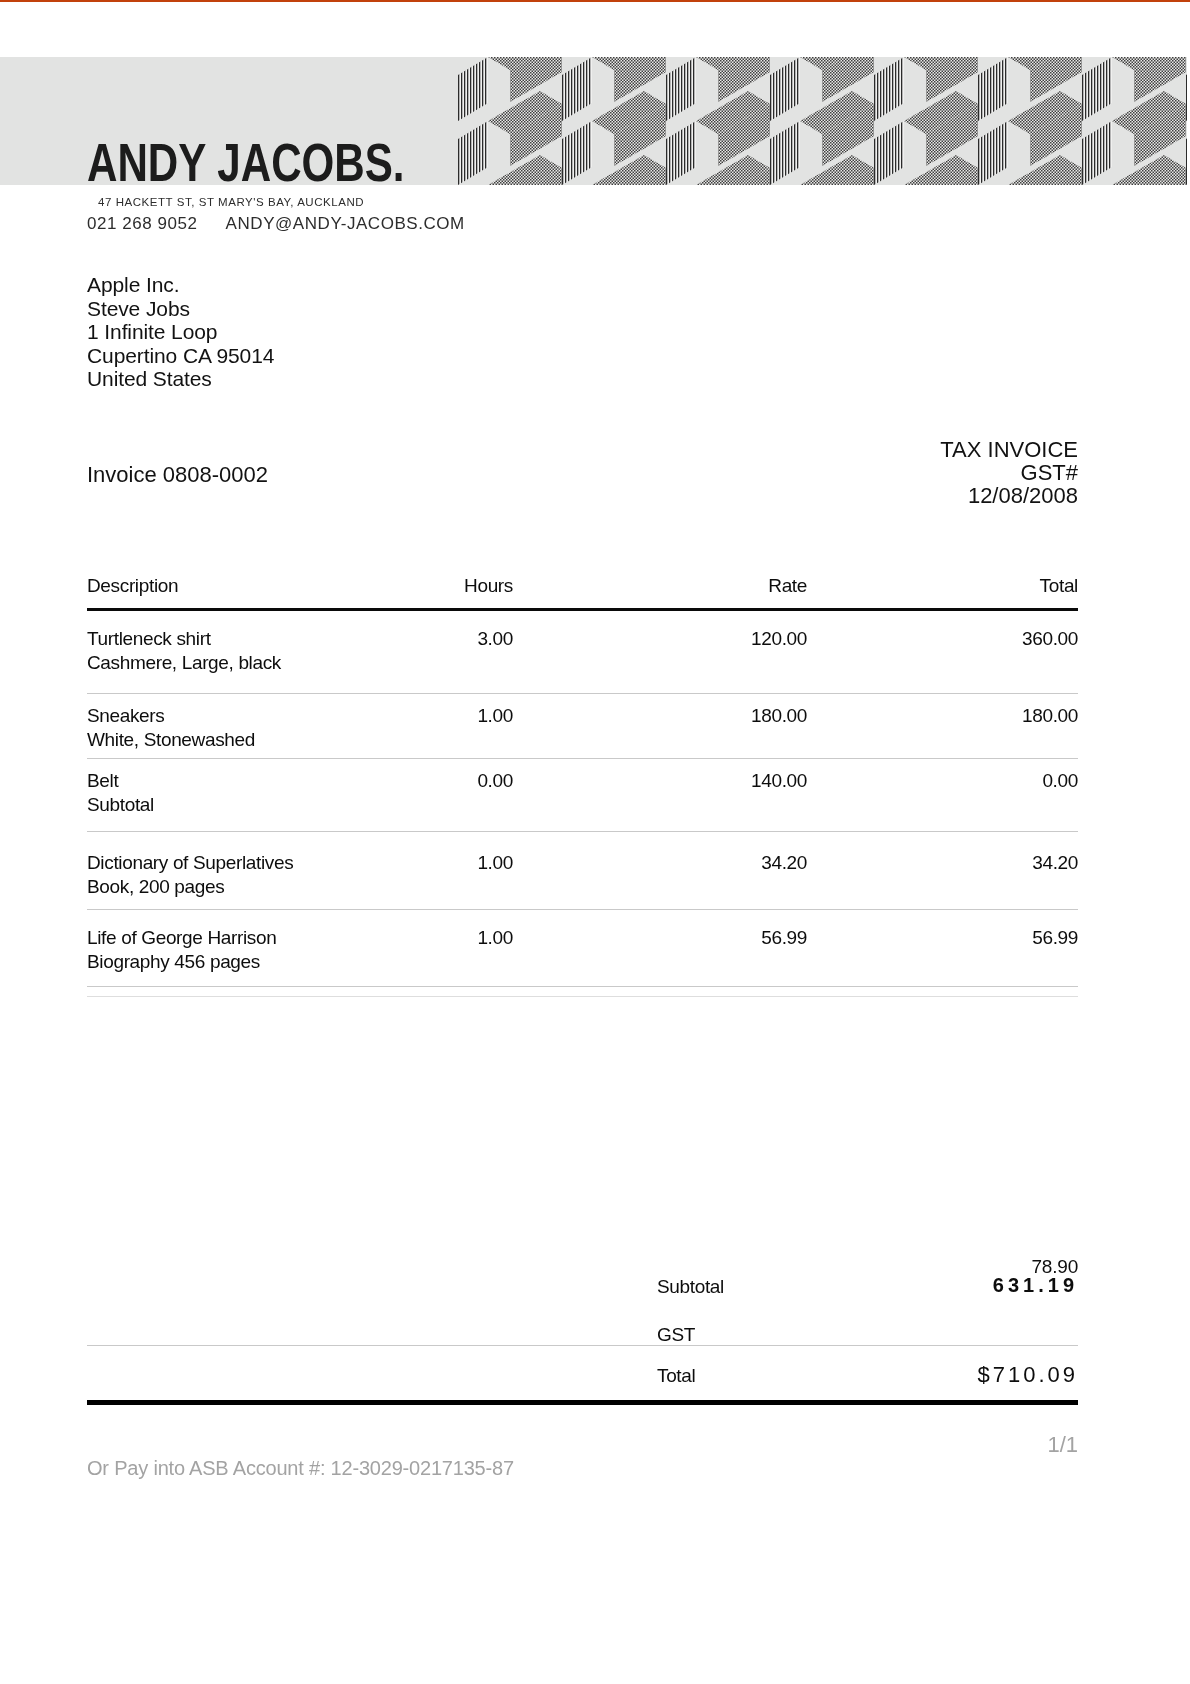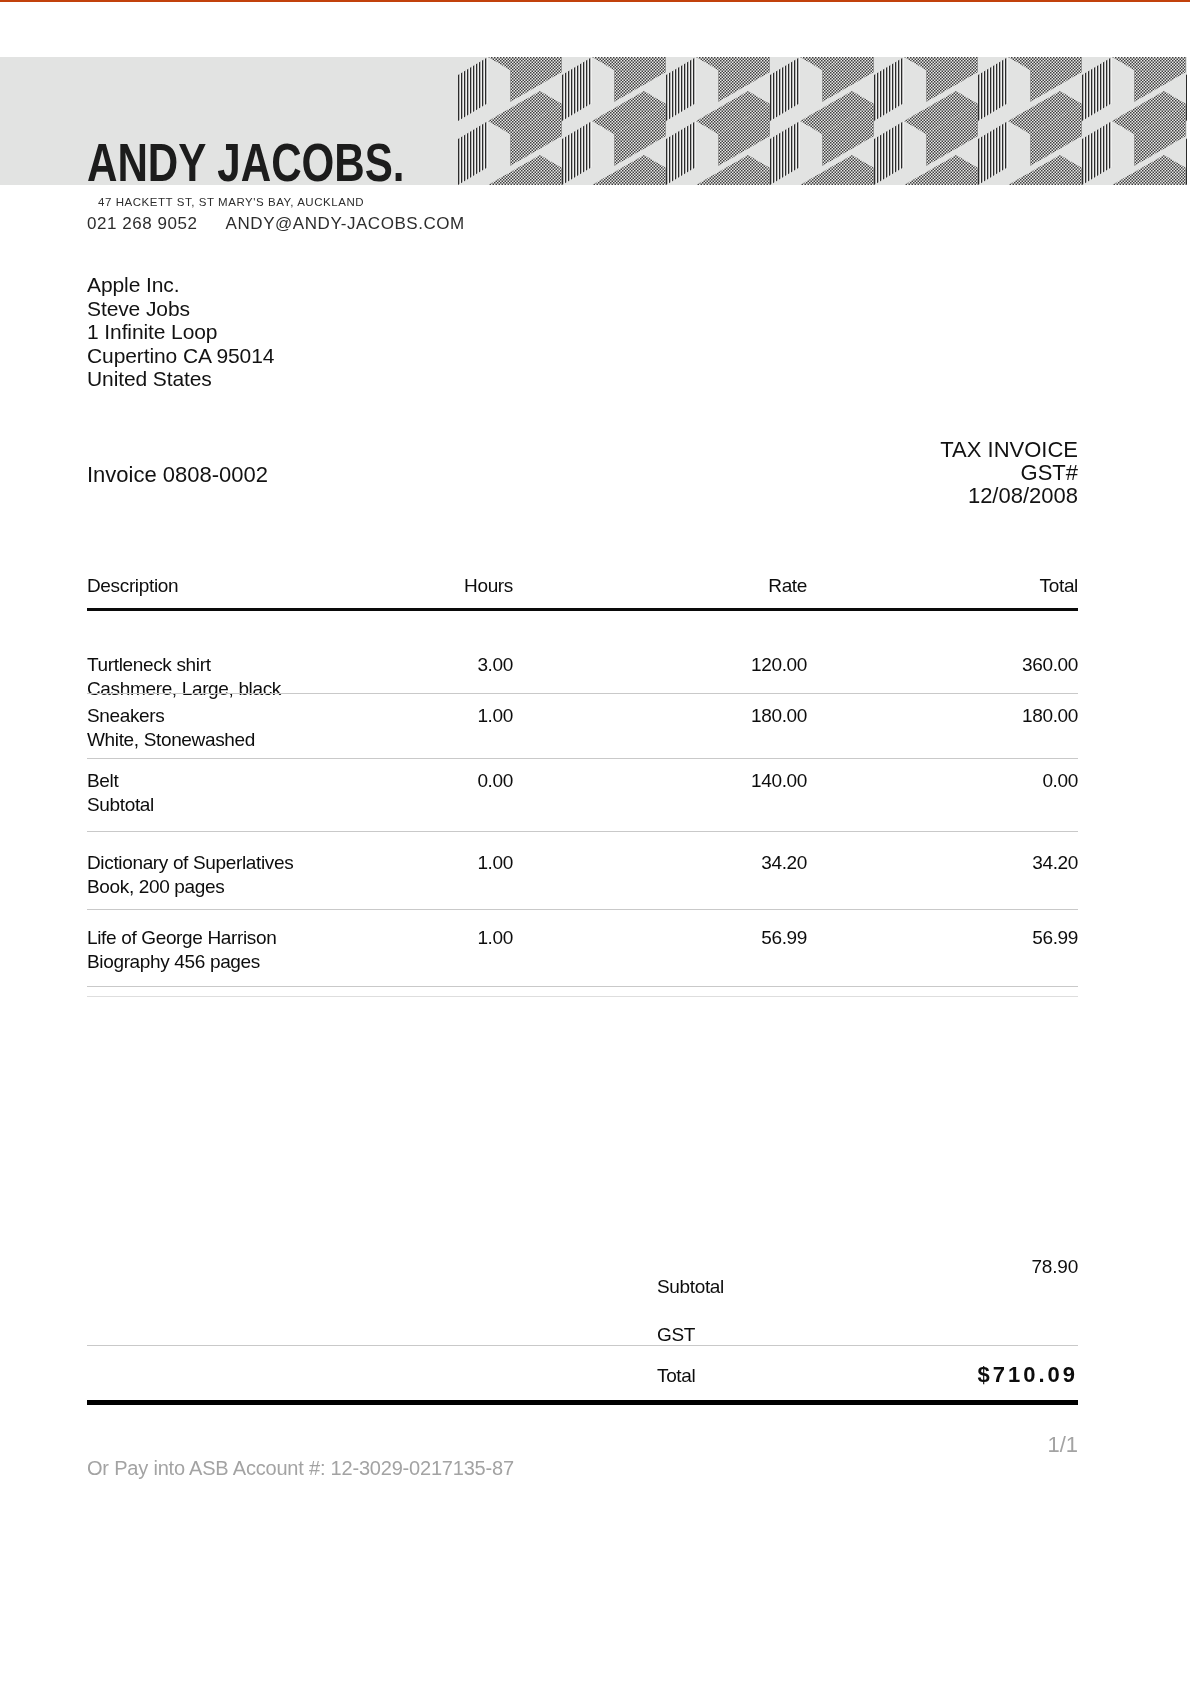--- a/index.html
+++ b/index.html
@@ -42,21 +42,21 @@
   .row-detail { position:absolute; left:0; top:24px; font-size:19px; color:#0d0d0d; letter-spacing:-0.35px; white-space:nowrap; }
   .hr   { position:absolute; left:87px; width:991px; height:1px; background:#c9c9c9; }
   .hr2  { background:#dedede; }
   .rule-head  { position:absolute; left:87px; width:991px; height:3px; background:#0a0a0a; }
   .rule-total { position:absolute; left:87px; width:991px; height:5px; background:#000; }
   
   .tot-label { position:absolute; left:657px; font-size:19px; color:#0d0d0d; letter-spacing:-0.35px; }
   .tot-value { position:absolute; left:720px; width:358px; text-align:right; color:#0d0d0d; }
   .v-sub   { font-size:20px; font-weight:700; letter-spacing:4px; }
   .v-gst   { font-size:19px; letter-spacing:-0.2px; }
-  .v-total { font-size:22px; font-weight:700; letter-spacing:3px; }
+  .v-total { font-size:22px; font-weight:400; letter-spacing:3px; }
   
   .foot-line { position:absolute; left:87px; font-size:20px; color:#a3a3a3; letter-spacing:-0.2px; white-space:nowrap; }
   .foot-page { position:absolute; right:112px; top:1430px; font-size:22px; color:#a3a3a3; }
 </style>
 </head>
 <body>
 
 <div class="page">
 
   <div class="band">
@@ -109,21 +109,21 @@
   </div>
 
   <div class="trow" style="top:573px;">
     <div class="cell c-desc">Description</div>
     <div class="cell c-hours">Hours</div>
     <div class="cell c-rate">Rate</div>
     <div class="cell c-total">Total</div>
   </div>
   <div class="rule-head" style="top:606px;"></div>
 
-  <div class="trow" style="top:652px;">
+  <div class="trow" style="top:626px;">
     <div class="cell c-desc">
       <div class="row-name">Turtleneck shirt</div>
       <div class="row-detail">Cashmere, Large, black</div>
     </div>
     <div class="cell c-hours">3.00</div>
     <div class="cell c-rate">120.00</div>
     <div class="cell c-total">360.00</div>
   </div>
   <div class="hr" style="top:691px;"></div>
 
@@ -166,20 +166,21 @@
       <div class="row-detail">Biography 456 pages</div>
     </div>
     <div class="cell c-hours">1.00</div>
     <div class="cell c-rate">56.99</div>
     <div class="cell c-total">56.99</div>
   </div>
   <div class="hr" style="top:984px;"></div>
   <div class="hr hr2" style="top:994px;"></div>
 
   <div class="tot-label" style="top:1274px;">Subtotal</div>
+  <div class="tot-value v-sub" style="top:1272px;">631.19</div>
 
   <div class="tot-label" style="top:1322px;">GST</div>
   <div class="tot-value v-gst" style="top:1254px;">78.90</div>
 
   <div class="hr" style="top:1343px;"></div>
 
   <div class="tot-label" style="top:1363px;">Total</div>
   <div class="tot-value v-total" style="top:1360px;">$710.09</div>
 
   <div class="rule-total" style="top:1398px;"></div>

